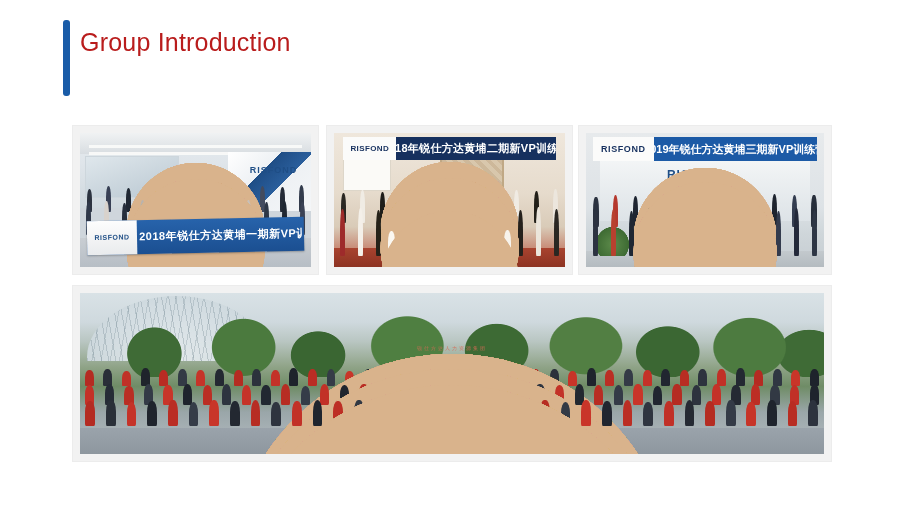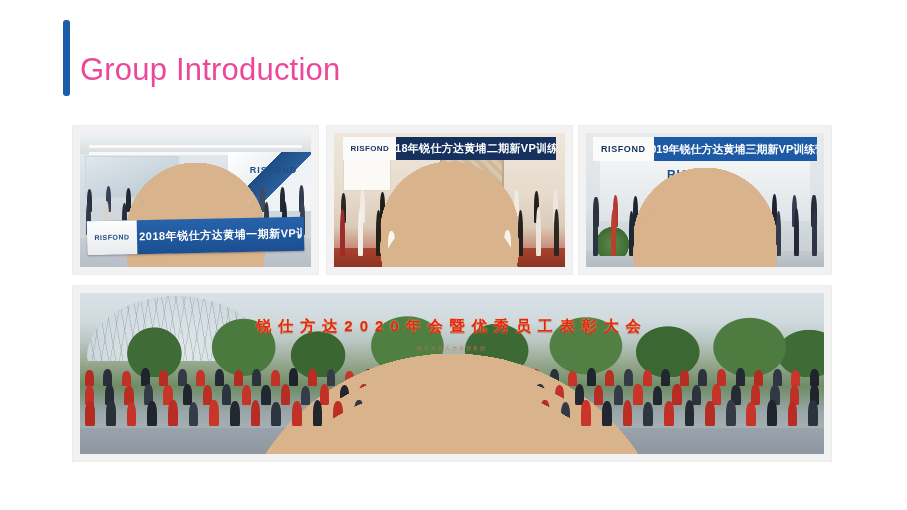--- a/index.html
+++ b/index.html
@@ -13,22 +13,22 @@
   .slide{position:absolute;left:0;top:0;width:907px;height:510px;background:#fff;}
 
   
   .title-block{position:absolute;left:63px;top:20px;width:420px;height:80px;}
   .accent-bar{
     position:absolute;left:0;top:0;width:7px;height:76px;
     background:#1a5ca8;border-radius:3px;
   }
   .title-main{
     position:absolute;left:17px;top:2px;
-    font-size:31px;line-height:40px;color:#ec4899;
-    font-weight:400;letter-spacing:.2px;white-space:nowrap;margin-top:28px;
+    font-size:25px;line-height:40px;color:#b91c1c;
+    font-weight:400;letter-spacing:.2px;white-space:nowrap;
   }
   .title-sub{
     position:absolute;left:17px;top:45px;
     font-size:16px;line-height:24px;color:#1f5597;white-space:nowrap;
   }
   .title-sub .cn-bold{font-weight:bold;letter-spacing:.5px;}
   .title-sub .cn-reg{font-weight:400;letter-spacing:.5px;}
 
   
   .frame{
@@ -333,21 +333,20 @@
   <div class="frame" style="left:72px;top:285px;width:760px;height:177px;">
     <div class="photo" style="left:8px;top:8px;width:744px;height:161px;">
       <div class="scene">
         <div class="bg-sky"></div>
         <div class="bg-dome">
             <div class="bg-dome-grid"></div>
           </div>
         <div class="bg-trees"></div>
         <div class="bg-ground"></div>
 
-        <div class="bg-title">锐仕方达2020年会暨优秀员工表彰大会</div>
         <div class="bg-subtitle">锐仕方达人力资源集团</div>
 
         <div class="bg-crowd">
           <div class="row" style="top:0%;height:30%;">
             <div class="fig" style="width:1.2%;height:72%;background:#b42b22"></div>
             <div class="fig" style="width:1.2%;height:78%;background:#2a2f38"></div>
             <div class="fig" style="width:1.2%;height:70%;background:#c03127"></div>
             <div class="fig" style="width:1.2%;height:80%;background:#1f242c"></div>
             <div class="fig" style="width:1.2%;height:74%;background:#b82c23"></div>
             <div class="fig" style="width:1.2%;height:76%;background:#333a45"></div>

